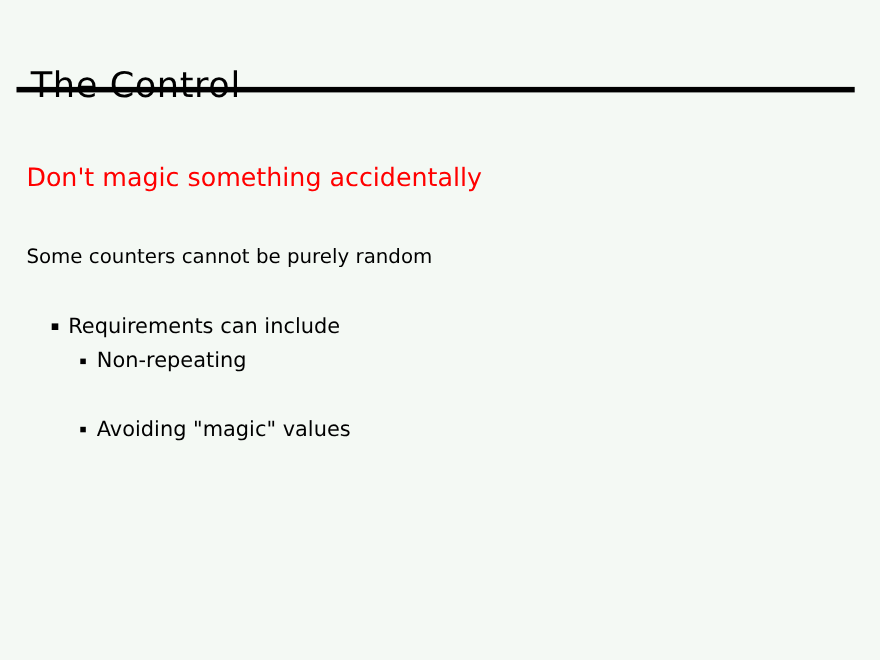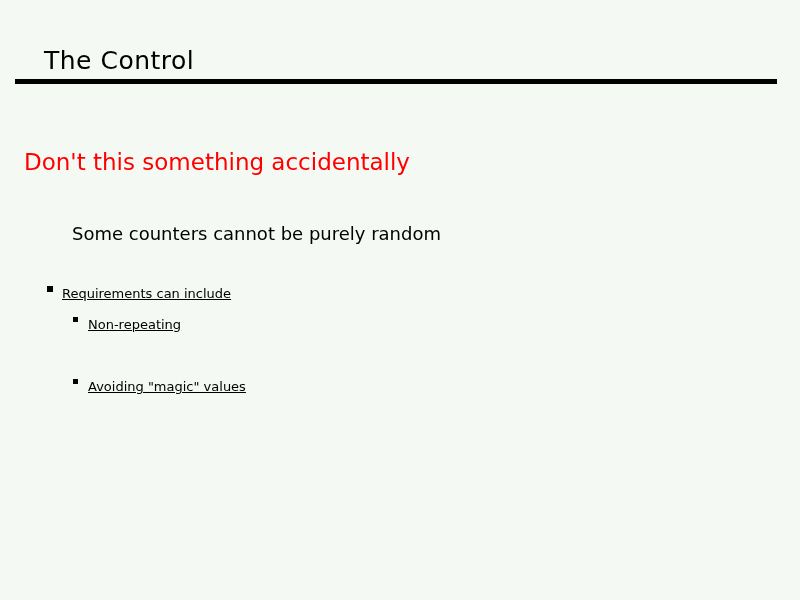--- a/index.html
+++ b/index.html
@@ -12,53 +12,51 @@
   body{
     background:var(--bg);
     font-family:"DejaVu Sans","Liberation Sans",sans-serif;
     color:var(--black);
     position:relative;
     overflow:hidden;
   }
   .slide{position:absolute;inset:0;}
   .title{
     position:absolute;
-    left:28px;top:46px;
-    font-size:25px;
+    left:28px;top:58px;
+    font-size:32px;
     letter-spacing:0.5px;
     color:var(--black);
     white-space:nowrap;
-    margin-left:16px;
   }
   .rule{
     position:absolute;
     left:15px;top:79px;
     width:762px;height:5px;
     background:var(--black);
   }
   .heading{
     position:absolute;
     left:24px;top:149px;
     font-size:23px;
     color:var(--red);
     white-space:nowrap;
   }
   .intro{
     position:absolute;
     left:24px;top:223px;
     font-size:18px;
     white-space:nowrap;
-    margin-left:48px;
   }
   .row{
     position:absolute;
     display:flex;
-    font-size:13px;
+    align-items:center;
+    font-size:19px;
     white-space:nowrap;
-    text-decoration:underline;
   }
   .row .sq{
     display:inline-block;
     background:var(--black);
     flex:0 0 auto;
   }
   .row.l1{left:47px;top:286px;height:22px;}
   .row.l1 .sq{width:6px;height:6px;margin-right:9px;}
   .row.l2{left:73px;height:22px;}
   .row.l2 .sq{width:5px;height:5px;margin-right:10px;}
@@ -74,21 +72,21 @@
 </style>
 </head>
 <body>
 
 <div class="slide">
 
   <div class="title">The Control</div>
 
   <div class="rule"></div>
 
-  <div class="heading">Don't this something accidentally</div>
+  <div class="heading">Don't magic something accidentally</div>
 
   <div class="intro">Some counters cannot be purely random</div>
 
   <div class="row l1">
     <span class="sq"></span>
     <span>Requirements can include</span>
   </div>
 
   <div class="row l2 r0">
     <span class="sq"></span>

